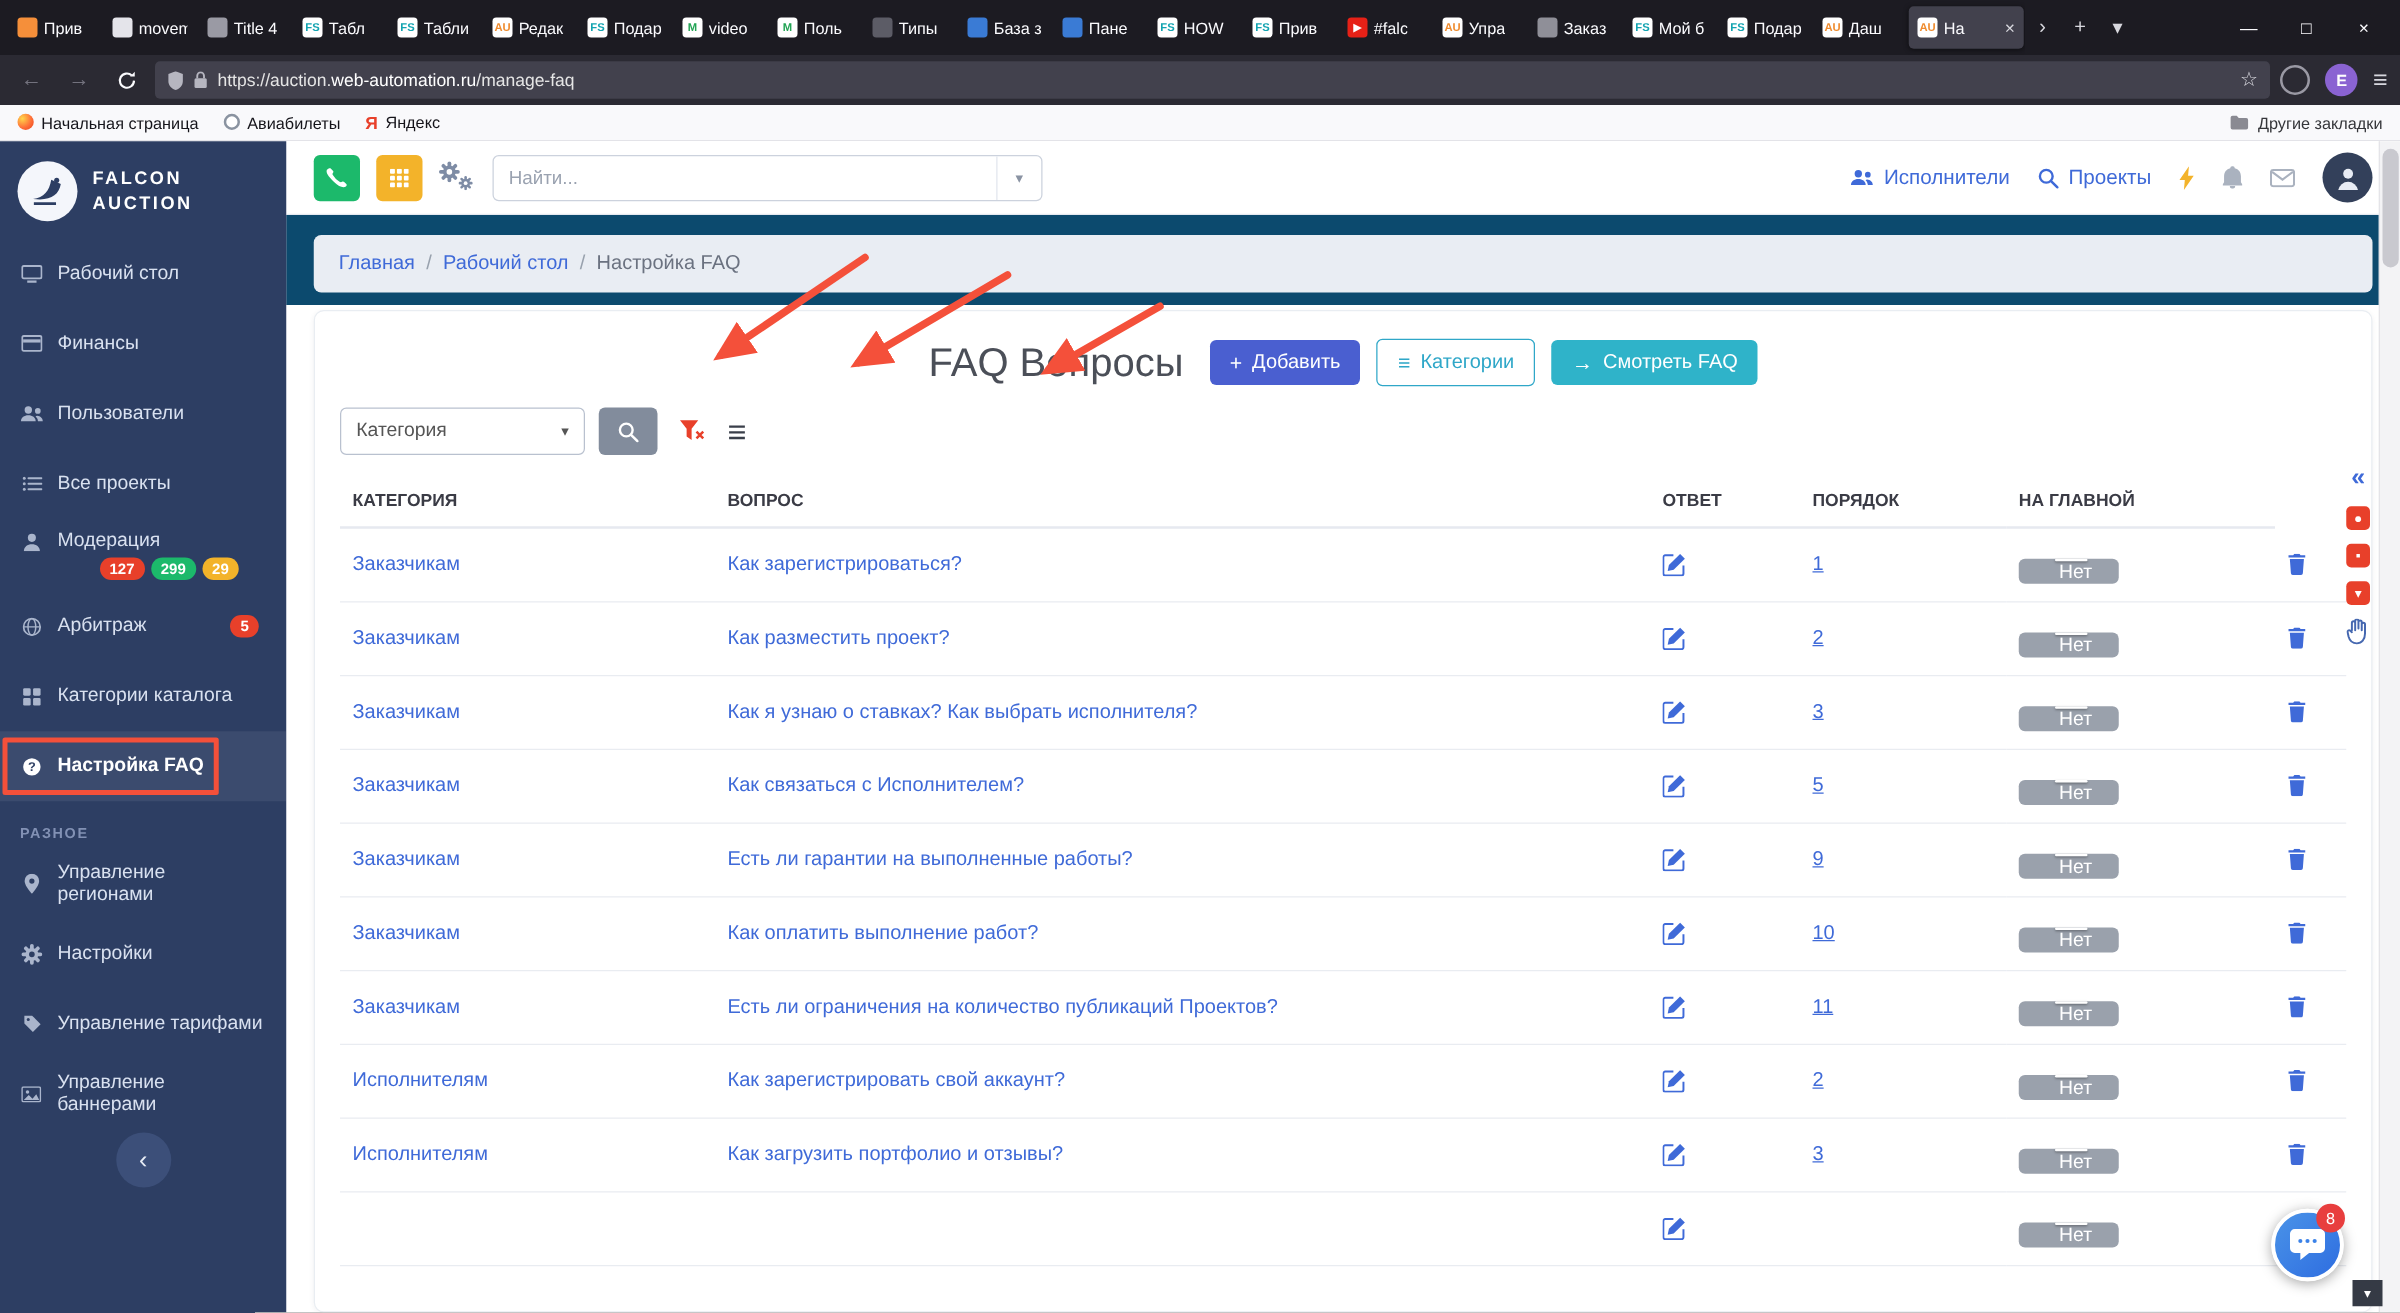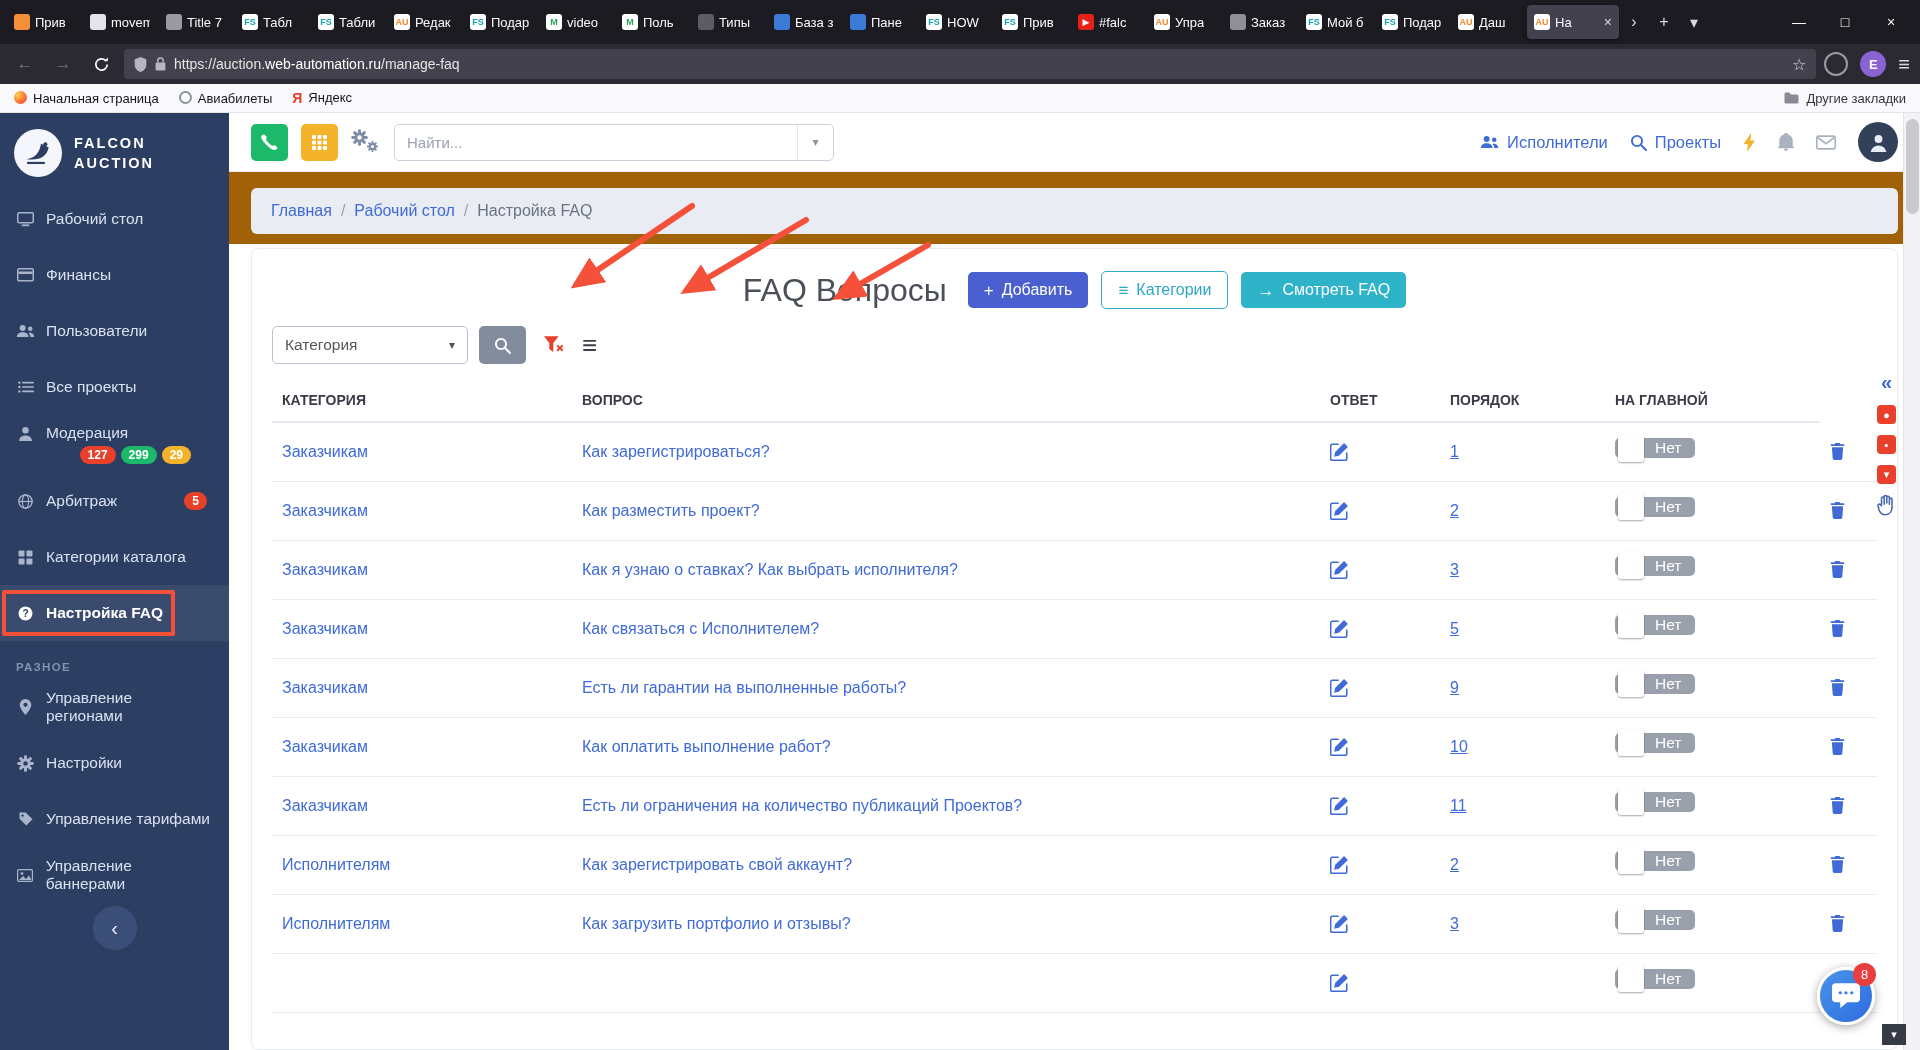--- a/index.html
+++ b/index.html
@@ -72,21 +72,21 @@
   .search-box { width:440px; height:37px; border:1px solid #ccd2dd; border-radius:5px; display:flex; align-items:center; background:#fff; overflow:hidden; }
   .search-input { flex:1; border:none; outline:none; padding:0 12px; font-size:15px; color:#444; font-family:inherit; background:transparent; }
   .search-input::placeholder { color:#9aa2b0; }
   .search-caret { width:36px; height:100%; border-left:1px solid #e2e6ee; display:flex; align-items:center; justify-content:center; color:#8a93a3; font-size:12px; cursor:pointer; }
   .appbar-right { margin-left:auto; display:flex; align-items:center; gap:22px; }
   .appbar-link { color:#3f6ad8; font-size:16.5px; display:flex; align-items:center; gap:8px; text-decoration:none; cursor:pointer; }
   .bolt { color:#f3b32a; }
   .bell, .envelope { color:#aab2bf; cursor:pointer; }
   .avatar { width:40px; height:40px; border-radius:50%; background:#33405a; color:#e8ecf4; display:flex; align-items:center; justify-content:center; cursor:pointer; }
 
-  .bc-wrap { padding:16px 22px 10px; background:#a16207; }
+  .bc-wrap { padding:16px 22px 10px; background:#0c4a6e; }
   .breadcrumb { height:46px; background:#e9edf3; border-radius:6px; display:flex; align-items:center; padding:0 20px; font-size:16px; gap:9px; }
   .bc-link { color:#3f6ad8; text-decoration:none; cursor:pointer; }
   .bc-sep { color:#98a1ad; }
   .bc-current { color:#6b7280; }
 
   .card { margin:4px 22px 0; background:#fff; border:1px solid #e9edf2; border-radius:8px; padding:22px 20px 0; flex:1; box-shadow:0 1px 4px rgba(30,40,60,.05); overflow:hidden; }
   .title-row { display:flex; align-items:center; gap:13px;justify-content:center; }
   .page-title { font-size:32px; font-weight:normal; color:#4b4f58; margin-right:8px; }
   .btn { border-radius:5px; font-size:16px; display:inline-flex; align-items:center; gap:8px; padding:9px 16px; border:none; cursor:pointer; font-family:inherit; }
   .btn-add { background:#4a5fd0; color:#fff; }
@@ -100,21 +100,21 @@
   .btn-search { width:47px; height:38px; background:#828c9c; border:none; border-radius:5px; color:#fff; display:flex; align-items:center; justify-content:center; cursor:pointer; }
   .btn-filter-x { background:none; border:none; color:#e8402a; display:flex; width:34px; justify-content:center; cursor:pointer; }
   .btn-burger { background:none; border:none; color:#3a3f4a; font-size:26px; cursor:pointer; line-height:1; }
 
   table.faq { width:100%; border-collapse:collapse; table-layout:fixed; margin-top:15px; }
   .faq th { font-size:14px; color:#3a3b45; text-align:left; padding:13px 10px; border-bottom:2px solid #e6e9f0; font-weight:bold; }
   .faq td { padding:0 10px; height:59px; border-bottom:1px solid #e9ecf1; font-size:16px; vertical-align:middle; }
   a.link { color:#3f6ad8; text-decoration:none; cursor:pointer;margin-top:40px; }
   a.order-link { text-decoration:underline; }
   .icon-btn { background:none; border:none; color:#3f6ad8; cursor:pointer; padding:0; display:flex; }
-  .toggle { width:80px; height:20px; background:#9aa1ac; border-radius:5px; display:inline-flex; align-items:center; cursor:pointer; }
+  .toggle { width:80px; height:20px; background:#9aa1ac; border-radius:5px; display:inline-flex; align-items:center; cursor:pointer;flex-direction:column; }
   .knob { width:26px; height:27px; background:#fff; border-radius:3px; margin-left:3px; box-shadow:0 1px 2px rgba(0,0,0,.35); }
   .toggle-label { color:#fff; font-size:15.5px; margin-left:11px; }
 
   
   .right-widgets { position:absolute; right:24px; top:258px; display:flex; flex-direction:column; align-items:center; gap:11px; z-index:30; }
   .rw-chevrons { color:#3f6ad8; font-size:20px; font-weight:bold; cursor:pointer; }
   .rw-red { width:19px; height:19px; background:#e8402a; border-radius:4px; display:flex; align-items:center; justify-content:center; color:#fff; font-size:11px; cursor:pointer; }
   .rw-hand { color:#4668b0; cursor:pointer; }
   .scrollbar { position:absolute; right:0; top:0; width:17px; height:100%; background:#f3f3f5; border-left:1px solid #e4e4e8; z-index:25; }
   .scroll-thumb { position:absolute; top:6px; left:2px; width:13px; height:95px; background:#c9c9cf; border-radius:7px; cursor:pointer; }
@@ -139,21 +139,21 @@
         <div class="tab">
           <span class="fav" style="background:#f58f3a;color:#fff"></span>
           <span class="tab-label">Прив</span>
         </div>
         <div class="tab">
           <span class="fav" style="background:#e4e4ea;color:#fff"></span>
           <span class="tab-label">movemen</span>
         </div>
         <div class="tab">
           <span class="fav" style="background:#9a9aa4;color:#fff"></span>
-          <span class="tab-label">Title 7</span>
+          <span class="tab-label">Title 4</span>
         </div>
         <div class="tab">
           <span class="fav" style="background:#ffffff;color:#11a3b0">FS</span>
           <span class="tab-label">Табл</span>
         </div>
         <div class="tab">
           <span class="fav" style="background:#ffffff;color:#11a3b0">FS</span>
           <span class="tab-label">Табли</span>
         </div>
         <div class="tab">

